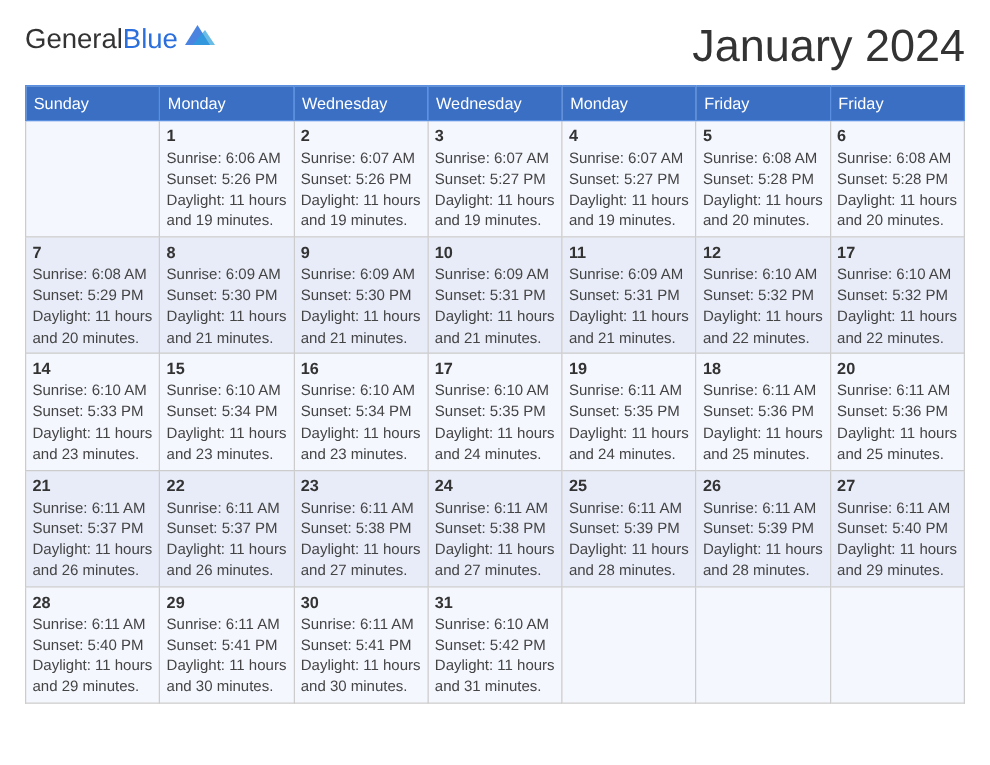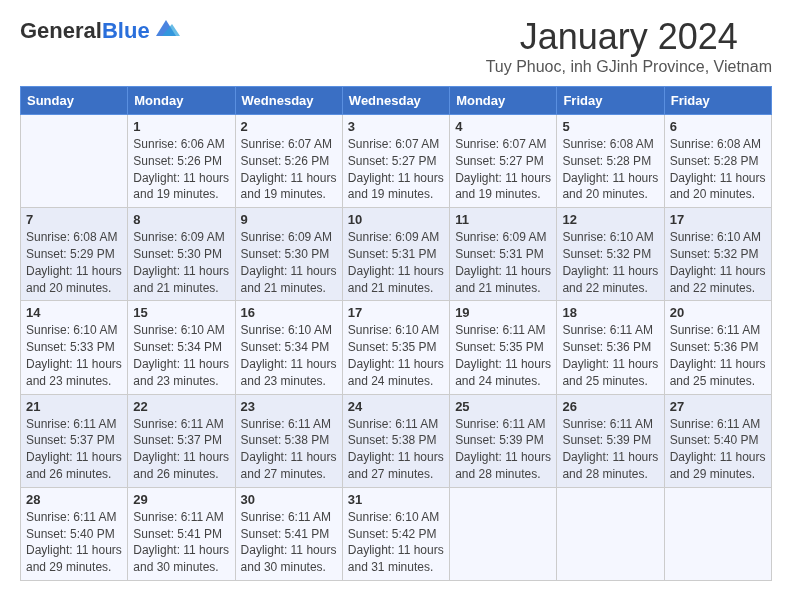--- a/index.html
+++ b/index.html
@@ -16,33 +16,33 @@
       align-items: flex-start;
       margin-bottom: 10px;
     }
     .logo {
       display: flex;
       align-items: flex-start;
       margin-top: 4px;
     }
     .logo-text {
       font-size: 22px;
-      font-weight: bold;
+      font-weight: normal;
       line-height: 1;
     }
     .logo-general { color: #333; }
     .logo-blue { color: #2a6fdb; }
     .logo-icon {
       width: 28px;
       height: 22px;
       margin-left: 2px;
       margin-top: -2px;
     }
     .title-area {
-      text-align: center;
+      text-align: left;
     }
     .calendar-title {
       font-size: 36px;
       color: #333;
       font-weight: normal;
     }
     .calendar-subtitle {
       font-size: 16px;
       color: #555;
     }
@@ -50,21 +50,21 @@
       width: 100%;
       border-collapse: collapse;
       font-size: 11px;
     }
     thead tr th {
       background-color: #3a6fc4;
       color: #fff;
       text-align: left;
       padding: 6px 6px;
       font-size: 13px;
-      font-weight: bold;
+      font-weight: normal;
       border: 1px solid #5a8fe0;
     }
     tbody tr td {
       vertical-align: top;
       border: 1px solid #ccc;
       padding: 4px 5px;
       width: 14.28%;
       min-height: 80px;
     }
     tbody tr:nth-child(odd) td {
@@ -97,21 +97,20 @@
     <div>
       <span class="logo-text"><span class="logo-general">General</span><span class="logo-blue">Blue</span></span>
     </div>
     <svg class="logo-icon" viewBox="0 0 28 22" xmlns="http://www.w3.org/2000/svg">
       <polygon points="4,18 14,2 24,18" fill="#2a6fdb" opacity="0.85"></polygon>
       <polygon points="10,18 20,6 28,18" fill="#2a9fdb" opacity="0.7"></polygon>
     </svg>
   </div>
   <div class="title-area">
     <div class="calendar-title">January 2024</div>
-    <div class="calendar-subtitle">Tuy Phuoc, inh GJinh Province, Vietnam</div>
   </div>
 </div>
 
 <table>
   <thead>
     <tr>
     <th>Sunday</th>
         <th>Monday</th>
         <th>Wednesday</th>
         <th>Wednesday</th>

